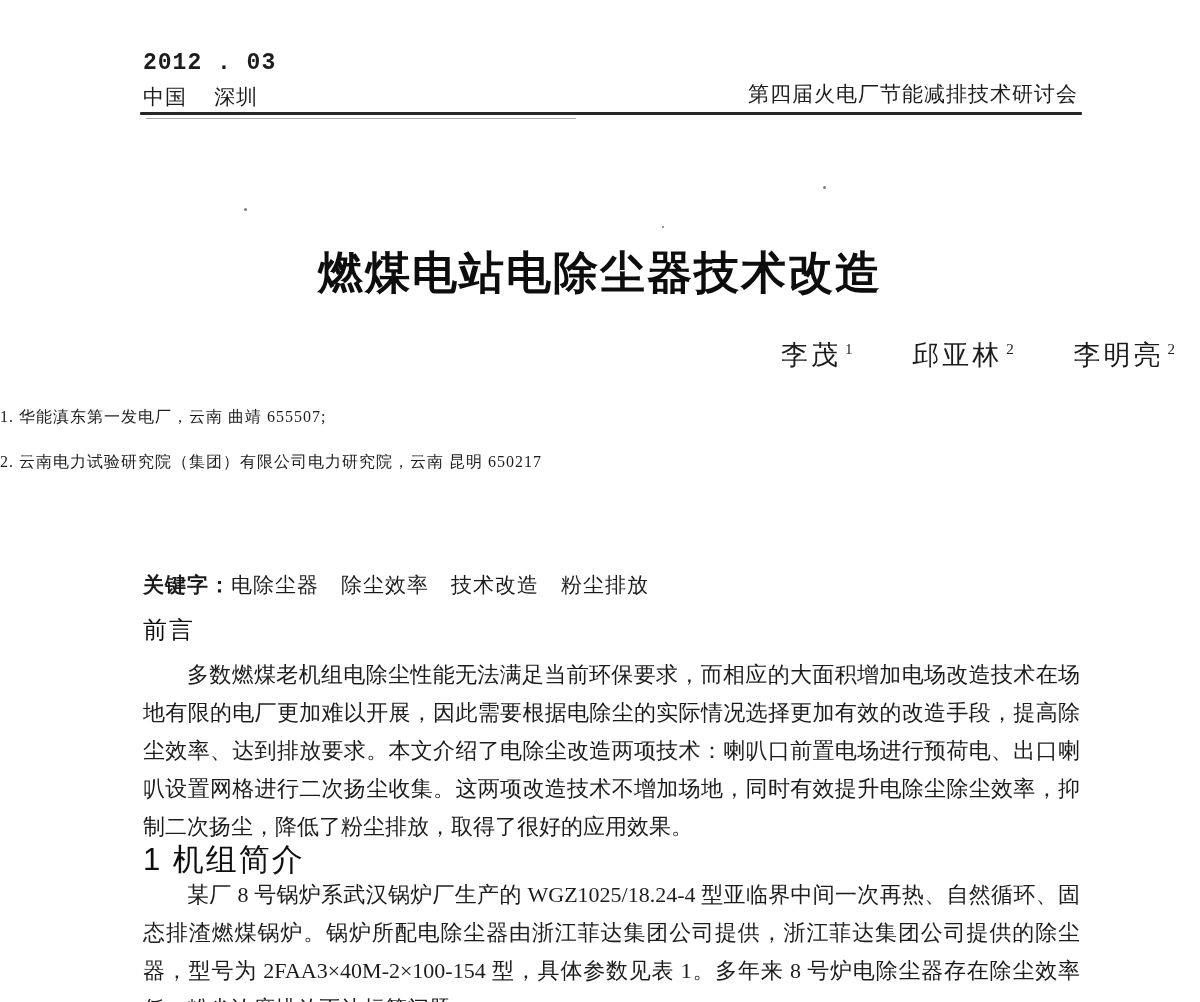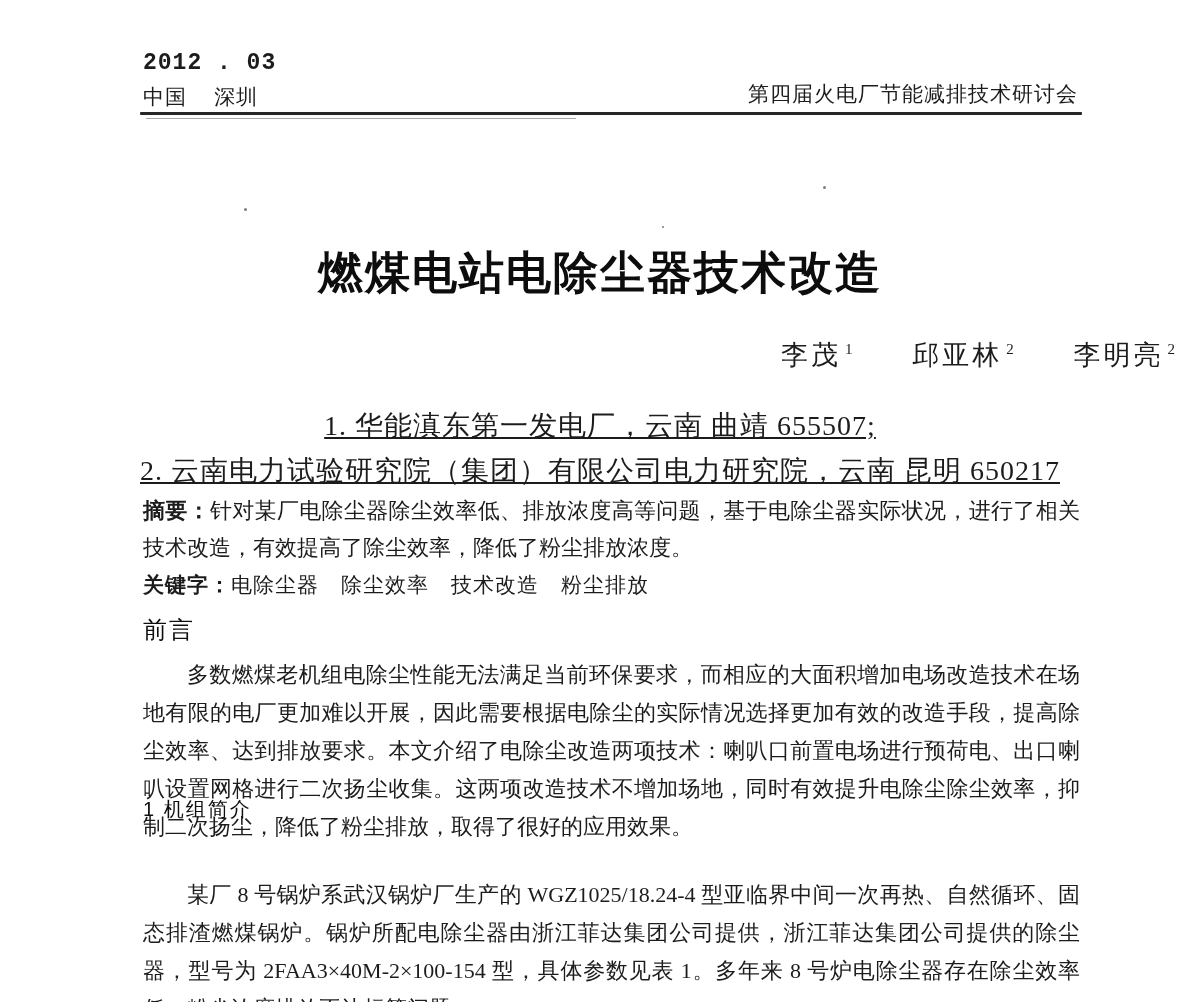--- a/index.html
+++ b/index.html
@@ -35,21 +35,21 @@
     text-align:center;
     font-family:"Liberation Sans","DejaVu Sans",sans-serif;
     font-weight:bold; font-size:45px; letter-spacing:2px; color:#0d0d0d;
   }
   .author-list {
     position:absolute; left:0; right:0; top:337px;
     text-align:right; font-size:27px; letter-spacing:3px;
   }
   .author { margin:0 25px; white-space:nowrap; }
   .author sup { font-size:15px; letter-spacing:0; margin-left:4px; vertical-align:super; }
-  .affiliation { position:absolute; left:0; right:0; text-align:center; font-size:28px; letter-spacing:1px;text-decoration:underline; }
+  .affiliation { position:absolute; left:0; right:0; text-align:left; font-size:16px; letter-spacing:1px; }
   .affil-1 { top:407px; }
   .affil-2 { top:452px; }
   
   .abstract {
     position:absolute; left:143px; width:937px; top:492px;
     font-size:22px; line-height:37px;
     text-align:justify;
   }
   .inline-label {
     font-family:"Liberation Sans","DejaVu Sans",sans-serif;
@@ -59,21 +59,21 @@
     position:absolute; left:143px; width:937px; top:571px;
     font-size:21px; letter-spacing:1px; white-space:pre-wrap;
   }
   
   .section-heading {
     position:absolute; left:143px;
     font-family:"Liberation Sans","DejaVu Sans",sans-serif;
     font-weight:normal; color:#0f0f0f;
   }
   .h-preface { top:614px; font-size:24px; letter-spacing:2px; }
-  .h-unit    { top:796px; font-size:20px; letter-spacing:2px; }
+  .h-unit    { top:839px; font-size:31px; letter-spacing:2px; }
   .body-para {
     position:absolute; left:143px; width:937px;
     font-size:22px; line-height:38px;
     text-align:justify; text-indent:2em;
   }
   .para-preface { top:656px; }
   .para-unit    { top:876px; }
   
   .speck {
     position:absolute; background:#7d7d7d; border-radius:50%;
@@ -104,21 +104,20 @@
 
   <div class="author-list">
     <span class="author"><span>李茂</span><sup>1</sup></span>
     <span class="author"><span>邱亚林</span><sup>2</sup></span>
     <span class="author"><span>李明亮</span><sup>2</sup></span>
   </div>
 
   <div class="affiliation affil-1">1. 华能滇东第一发电厂，云南 曲靖 655507;</div>
   <div class="affiliation affil-2">2. 云南电力试验研究院（集团）有限公司电力研究院，云南 昆明 650217</div>
 
-  <p class="abstract"><span class="inline-label">摘要：</span><span>针对某厂电除尘器除尘效率低、排放浓度高等问题，基于电除尘器实际状况，进行了相关技术改造，有效提高了除尘效率，降低了粉尘排放浓度。</span></p>
 
   <p class="keywords"><span class="inline-label">关键字：</span><span>电除尘器　除尘效率　技术改造　粉尘排放</span></p>
 
   <h2 class="section-heading h-preface">前言</h2>
   <p class="body-para para-preface">多数燃煤老机组电除尘性能无法满足当前环保要求，而相应的大面积增加电场改造技术在场地有限的电厂更加难以开展，因此需要根据电除尘的实际情况选择更加有效的改造手段，提高除尘效率、达到排放要求。本文介绍了电除尘改造两项技术：喇叭口前置电场进行预荷电、出口喇叭设置网格进行二次扬尘收集。这两项改造技术不增加场地，同时有效提升电除尘除尘效率，抑制二次扬尘，降低了粉尘排放，取得了很好的应用效果。</p>
 
   <h2 class="section-heading h-unit">1 机组简介</h2>
   <p class="body-para para-unit">某厂 8 号锅炉系武汉锅炉厂生产的 WGZ1025/18.24-4 型亚临界中间一次再热、自然循环、固态排渣燃煤锅炉。锅炉所配电除尘器由浙江菲达集团公司提供，浙江菲达集团公司提供的除尘器，型号为 2FAA3×40M-2×100-154 型，具体参数见表 1。多年来 8 号炉电除尘器存在除尘效率低、粉尘浓度排放不达标等问题。</p>
 
 </div>

